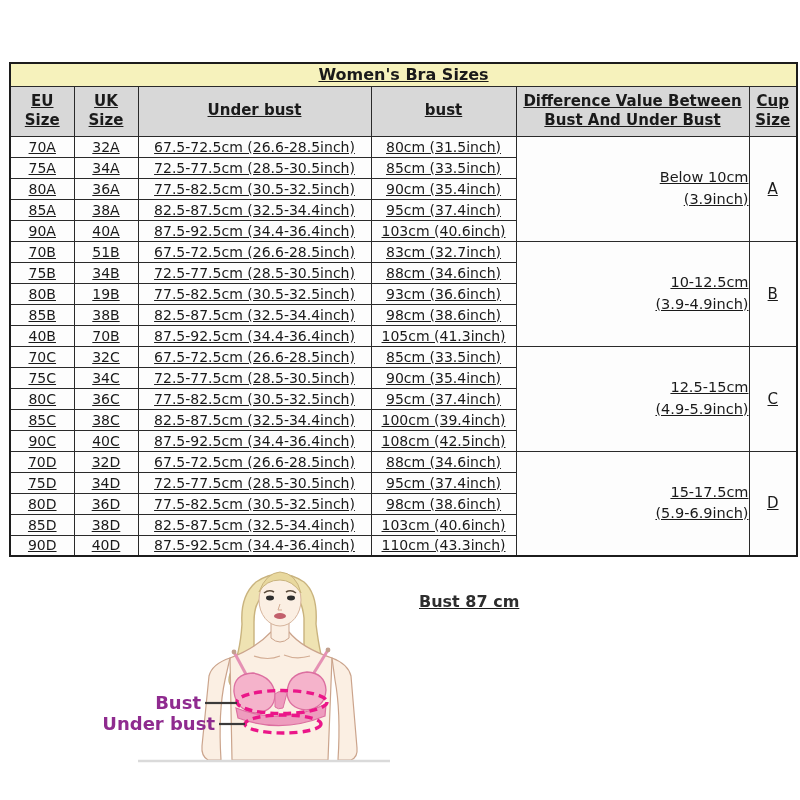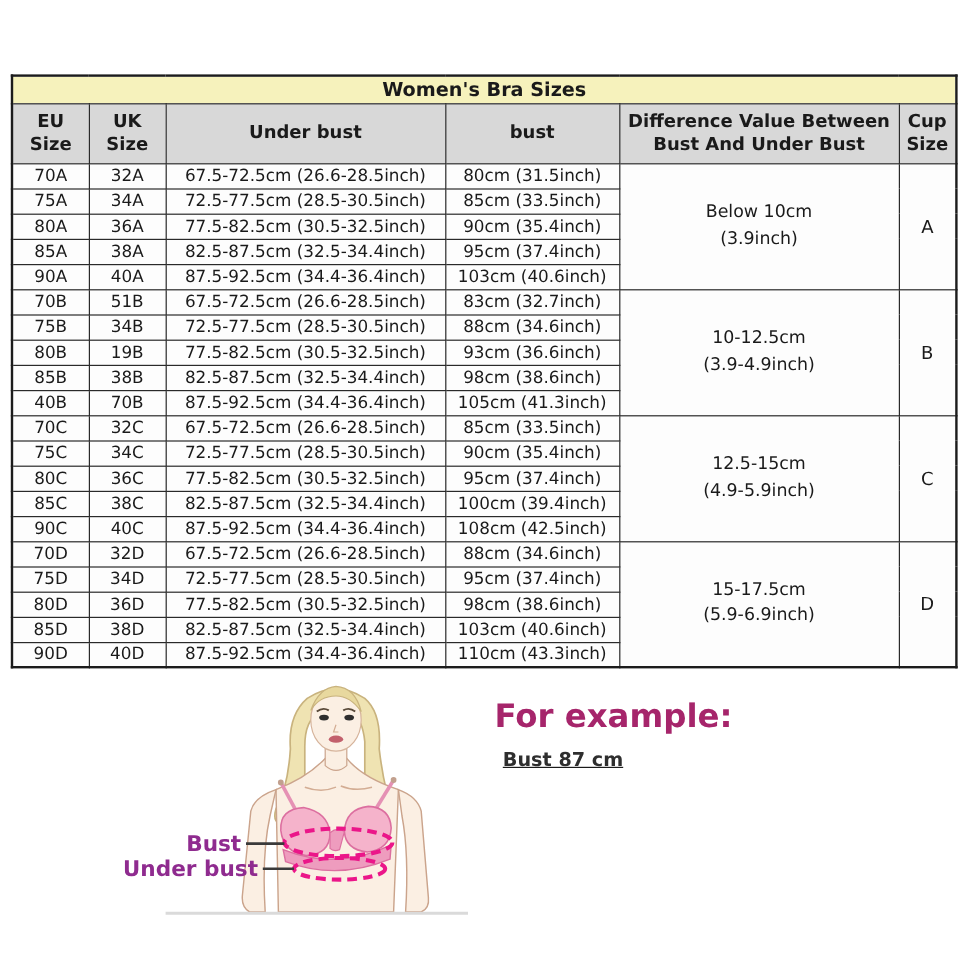--- a/index.html
+++ b/index.html
@@ -6,39 +6,40 @@
   html,body { width:800px; height:800px; background:#fff; }
   body { font-family:"DejaVu Sans","Liberation Sans",sans-serif; position:relative; color:#1a1a1a; }
 
   .page { position:absolute; inset:0; background:#ffffff; overflow:hidden; }
 
   
   table.size-chart {
     position:absolute; left:9px; top:62px; width:787px;
     border-collapse:collapse; table-layout:fixed;
     border:2px solid #1c1c1c;
+    text-decoration:underline;
   }
   table.size-chart th, table.size-chart td {
     border:1px solid #2a2a2a; text-align:center; vertical-align:middle;
     overflow:hidden;
   }
   tr.title-row th {
     background:var(--title-bg,#F6F2BC);
     font-size:16px; font-weight:bold; height:23px; letter-spacing:0;
   }
   tr.header-row th {
     background:var(--header-bg,#D8D8D8);
     font-size:15px; font-weight:bold; height:50px;
     white-space:pre-line; line-height:1.3; padding:1px;
   }
   tbody td {
     font-size:14px; height:21px; background:#fdfdfd; white-space:nowrap;
   }
   tbody td.diff {
-    white-space:pre-line; font-size:14.5px; line-height:1.45;
+    white-space:pre-line; font-size:14.5px; line-height:1.45;text-align:right;
   }
   tbody td.cup { font-size:15px; }
 
   
   .figure-wrap { position:absolute; left:104px; top:562px; width:304px; height:240px; }
   .figure-wrap svg { display:block; width:100%; height:100%; }
   .fig-label { font-family:"DejaVu Sans",sans-serif; font-weight:bold; font-size:18px; }
 
   .example { position:absolute; left:412px; top:582px; width:330px; }
   .example-heading {
@@ -262,19 +263,18 @@
         <line x1="115" y1="162" x2="141" y2="162" stroke="#3a3a3a" stroke-width="2.2"></line>
 
         <line x1="34" y1="199" x2="286" y2="199" stroke="#DADADA" stroke-width="2.5"></line>
       </g>
       <text x="97" y="147" text-anchor="end" class="fig-label" fill="#8F2B8F">Bust</text>
       <text x="111" y="168" text-anchor="end" class="fig-label" fill="#8F2B8F">Under bust</text>
     </svg>
   </div>
 
   <div class="example">
-    <div class="example-heading">For example:</div>
     <div class="example-lines">
       <div class="example-line">Bust 87 cm</div>
     </div>
   </div>
 
 </div>
 
 </body></html>

